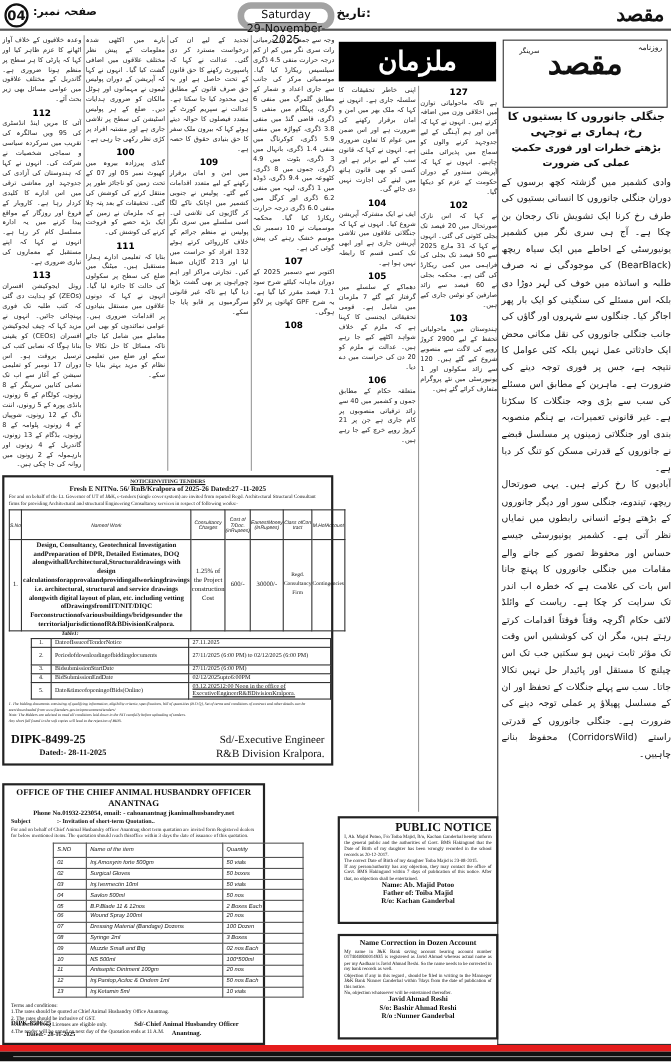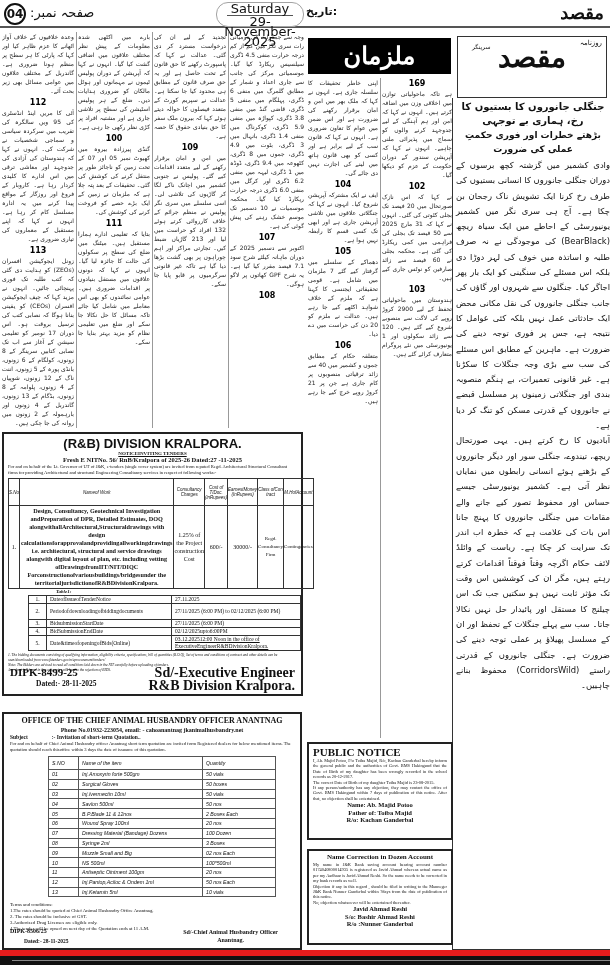--- a/index.html
+++ b/index.html
@@ -1,20 +1,20 @@
 <!DOCTYPE html>
 <html><head>
 <meta charset="utf-8">
 <style>
 *{box-sizing:border-box;margin:0;padding:0}
 body{width:610px;height:965px;background:#fff;font-family:"DejaVu Sans",sans-serif;overflow:hidden;position:relative;color:#111}
 .topbar{position:absolute;left:0;top:0;width:610px;height:28px;border-bottom:2px solid #555;background:#fff}
 .topbar .pgno{position:absolute;left:4px;top:3px;width:22px;height:22px;border:2px solid #111;border-radius:50%;font-weight:bold;font-size:12px;text-align:center;line-height:18px}
-.topbar .pglabel{position:absolute;left:30px;top:5px;font-size:13px;font-weight:normal;direction:rtl}
-.topbar .datebox{position:absolute;left:216px;top:2px;width:88px;height:25px;border:1px solid #a3a3a3;border-radius:12px;background:#fff;text-align:center;font-size:13px;line-height:10px;padding-top:1px}
+.topbar .pglabel{position:absolute;left:30px;top:5px;font-size:10px;font-weight:bold;direction:rtl}
+.topbar .datebox{position:absolute;left:216px;top:2px;width:88px;height:25px;border:6px solid #a3a3a3;border-radius:12px;background:#fff;text-align:center;font-size:10px;line-height:10px;padding-top:1px}
 .topbar .datebox .ln{border-top:1px solid #555;margin:1px 10px}
 .topbar .datelabel{position:absolute;left:306px;top:5px;font-size:11px;font-weight:bold}
 .topbar .logo{position:absolute;right:6px;top:2px;font-size:18px;font-weight:bold;font-family:"DejaVu Serif",serif}
 .col{position:absolute;top:32px;font-size:6px;line-height:9px;direction:rtl;text-align:justify;color:#222;overflow:hidden}
 .col .hd{text-align:center;font-weight:bold;font-size:8px;line-height:11px;color:#000}
 .col p{margin-bottom:2px}
 .vline{position:absolute;width:1px;background:#999}
 .baqiyat{position:absolute;left:308px;top:38px;width:143px;height:36px;background:#000;color:#fff;font-size:24px;font-weight:bold;text-align:center;line-height:36px;font-family:"DejaVu Serif",serif}
 .masthead{position:absolute;left:457px;top:36px;width:150px;height:62px;border:1px solid #333}
 .masthead .small1{position:absolute;right:4px;top:2px;font-size:7px}
@@ -37,38 +37,38 @@
 .ad1 .main td.mid{font-size:6px;line-height:8px}
 .ad1 .tbl1{font-size:5px;font-weight:bold;font-style:italic;margin-left:48px;margin-top:0}
 .ad1 .dates{margin-left:20px;width:273px;margin-top:1px}
 .ad1 .dates td{border:1px solid #333;font-size:5.5px;line-height:7px;padding:0 3px}
 .ad1 .dates td:first-child{width:18px;text-align:center}
 .ad1 .dates td:nth-child(2){width:125px}
 .ad1 .notes{font-size:3.6px;line-height:5px;margin-top:2px;font-style:italic}
 .ad1 .foot{position:absolute;left:6px;right:6px;bottom:2px;height:26px}
 .ad1 .foot .l1{position:absolute;left:0;top:0;font-weight:bold;font-size:11px}
 .ad1 .foot .l2{position:absolute;left:26px;top:13px;font-weight:bold;font-size:7.5px}
-.ad1 .foot .r1{position:absolute;right:0;top:0;font-weight:bold;font-size:14px;text-align:right;line-height:13px}
-.ad2{position:absolute;left:2px;top:712px;width:300px;height:238px;border:2px solid #222;font-family:"Liberation Serif",serif;padding:2px 6px}
+.ad1 .foot .r1{position:absolute;right:0;top:0;font-weight:normal;font-size:10px;text-align:right;line-height:13px}
+.ad2{position:absolute;left:2px;top:712px;width:239px;height:238px;border:2px solid #222;font-family:"Liberation Serif",serif;padding:2px 6px}
 .ad2 .t1{text-align:center;font-weight:bold;font-size:8px;line-height:10px}
 .ad2 .t2{text-align:center;font-weight:bold;font-size:6px;line-height:8px}
 .ad2 .subj{font-size:5.5px;font-weight:bold;line-height:7px}
 .ad2 .subj span{margin-left:24px}
 .ad2 .intro{font-size:4.6px;line-height:6px}
 .ad2 .items{margin-left:38px;width:228px;margin-top:3px;font-family:"Liberation Sans",sans-serif;font-style:italic}
 .ad2 .items td{border:1px solid #555;font-size:5.2px;height:9.8px;padding:0 3px}
 .ad2 .items tr:first-child td{height:13px}
 .ad2 .items td:first-child{width:30px}
 .ad2 .items td:nth-child(2){width:124px}
 .ad2 .terms{font-size:4.8px;line-height:6px;margin-top:5px}
 .ad2 .f1{position:absolute;left:6px;bottom:14px;font-weight:bold;font-size:6px}
 .ad2 .f2{position:absolute;left:20px;bottom:4px;font-weight:bold;font-size:5.5px}
 .ad2 .f3{position:absolute;right:22px;bottom:4px;font-weight:bold;font-size:6px;text-align:center;line-height:8px}
 .notice1{position:absolute;left:307px;top:742px;width:146px;height:98px;border:2px solid #222;padding:2px 4px;font-family:"Liberation Serif",serif}
-.notice1 .t{text-align:left;font-weight:bold;font-size:11px;line-height:12px}
+.notice1 .t{text-align:right;font-weight:bold;font-size:11px;line-height:12px}
 .notice1 .b{font-size:4.4px;line-height:5.4px;text-align:justify}
 .notice1 .s{text-align:center;font-weight:bold;font-size:6.5px;line-height:7.5px}
 .notice2{position:absolute;left:307px;top:849px;width:146px;height:96px;border:2px solid #222;padding:2px 4px;font-family:"Liberation Serif",serif}
 .notice2 .t{text-align:center;font-weight:bold;font-size:7px;line-height:9px}
 .notice2 .b{font-size:4.4px;line-height:5.4px;text-align:justify}
 .notice2 .s{text-align:center;font-weight:bold;font-size:6.5px;line-height:7.5px}
 .redbar{position:absolute;left:0;top:950px;width:610px;height:6px;background:#e51c1c}
 .blackbar{position:absolute;left:0;top:956px;width:610px;height:9px;background:#111}
 .blackbar::after{content:"";position:absolute;left:12px;top:4px;width:598px;height:1px;background:#888}
 </style>
@@ -126,21 +126,21 @@
   <div class="hd">104</div>
   <p>ایف نے ایک مشترکہ آپریشن شروع کیا۔ انہوں نے کہا کہ جنگلاتی علاقوں میں تلاشی آپریشن جاری ہے اور ابھی تک کسی قسم کا رابطہ نہیں ہوا ہے۔</p>
   <div class="hd">105</div>
   <p>دھماکے کے سلسلے میں گرفتار کیے گئے 7 ملزمان میں شامل ہے۔ قومی تحقیقاتی ایجنسی کا کہنا ہے کہ ملزم کے خلاف شواہد اکٹھے کیے جا رہے ہیں۔ عدالت نے ملزم کو 20 دن کی حراست میں دے دیا۔</p>
   <div class="hd">106</div>
   <p>متعلقہ حکام کے مطابق جموں و کشمیر میں 40 سے زائد ترقیاتی منصوبوں پر کام جاری ہے جن پر 21 کروڑ روپے خرچ کیے جا رہے ہیں۔</p>
 </div>
 <div class="vline" style="left:380px;top:78px;height:660px"></div>
 
 <div class="col" style="left:382px;top:78px;width:70px;height:660px">
-  <div class="hd">169</div>
+  <div class="hd">127</div>
   <p>ہے تاکہ ماحولیاتی توازن میں اخلاقی وزن میں اضافہ کرتے ہیں۔ انہوں نے کہا کہ امن اور ہم آہنگی کے لیے جدوجہد کرنے والوں کو سماج میں پذیرائی ملنی چاہیے۔ انہوں نے کہا کہ آپریشن سندور کے دوران حکومت کے عزم کو دیکھا گیا۔</p>
   <div class="hd">102</div>
   <p>نے کہا کہ اس نازک صورتحال میں 20 فیصد تک بجلی کٹوتی کی گئی۔ انہوں نے کہا کہ 31 مارچ 2025 سے 50 فیصد تک بجلی کی فراہمی میں کمی ریکارڈ کی گئی ہے۔ محکمہ بجلی نے 60 فیصد سے زائد صارفین کو نوٹس جاری کیے ہیں۔</p>
   <div class="hd">103</div>
   <p>ہندوستان میں ماحولیاتی تحفظ کے لیے 2900 کروڑ روپے کی لاگت سے منصوبے شروع کیے گئے ہیں۔ 120 سے زائد سکولوں اور 1 یونیورسٹی میں نئے پروگرام متعارف کرائے گئے ہیں۔</p>
 </div>
 
 <div class="masthead">
   <div class="small1">روزنامہ</div>
   <div class="small2">سرینگر</div>
@@ -148,21 +148,20 @@
 </div>
 
 <div class="editorial">
   <div class="h1">جنگلی جانوروں کا بستیوں کا رخ، ہماری بے توجہی</div>
   <div class="h2">بڑھتے خطرات اور فوری حکمتِ عملی کی ضرورت</div>
   <p>وادی کشمیر میں گزشتہ کچھ برسوں کے دوران جنگلی جانوروں کا انسانی بستیوں کی طرف رخ کرنا ایک تشویش ناک رجحان بن چکا ہے۔ آج ہی سری نگر میں کشمیر یونیورسٹی کے احاطے میں ایک سیاہ ریچھ (BearBlack) کی موجودگی نے نہ صرف طلبہ و اساتذہ میں خوف کی لہر دوڑا دی بلکہ اس مسئلے کی سنگینی کو ایک بار پھر اجاگر کیا۔ جنگلوں سے شہروں اور گاؤں کی جانب جنگلی جانوروں کی نقل مکانی محض ایک حادثاتی عمل نہیں بلکہ کئی عوامل کا نتیجہ ہے، جس پر فوری توجہ دینے کی ضرورت ہے۔ ماہرین کے مطابق اس مسئلے کی سب سے بڑی وجہ جنگلات کا سکڑنا ہے۔ غیر قانونی تعمیرات، بے ہنگم منصوبہ بندی اور جنگلاتی زمینوں پر مسلسل قبضے نے جانوروں کے قدرتی مسکن کو تنگ کر دیا ہے۔</p>
   <p>آبادیوں کا رخ کرتے ہیں۔ یہی صورتحال ریچھ، تیندوے، جنگلی سور اور دیگر جانوروں کے بڑھتے ہوئے انسانی رابطوں میں نمایاں نظر آتی ہے۔ کشمیر یونیورسٹی جیسے حساس اور محفوظ تصور کیے جانے والے مقامات میں جنگلی جانوروں کا پہنچ جانا اس بات کی علامت ہے کہ خطرہ اب اندر تک سرایت کر چکا ہے۔ ریاست کے وائلڈ لائف حکام اگرچہ وقتاً فوقتاً اقدامات کرتے رہتے ہیں، مگر ان کی کوششیں اس وقت تک مؤثر ثابت نہیں ہو سکتیں جب تک اس چیلنج کا مستقل اور پائیدار حل نہیں نکالا جاتا۔ سب سے پہلے جنگلات کے تحفظ اور ان کے مسلسل پھیلاؤ پر عملی توجہ دینے کی ضرورت ہے۔ جنگلی جانوروں کے قدرتی راستے (CorridorsWild) محفوظ بنانے چاہییں۔</p>
 </div>
 
 <div class="ad1">
-  <div class="t2">(R&amp;B) DIVISION KRALPORA.</div>
   <div class="t3">NOTICEINVITING TENDERS</div>
   <div class="t4">Fresh   E NITNo. 56/  RnB/Kralpora of    2025-26   Dated:27 -11-2025</div>
   <div class="t5">For and on behalf of the Lt. Governor of UT of J&amp;K, e-tenders (single cover system) are invited from reputed Regd. Architectural Structural Consultant firms for providing Architectural and structural Engineering Consultancy services in respect of following works:-</div>
   <table class="main" style="width:293px">
     <tbody>
         <tr>
       <th style="width:14px">S.No</th>
       <th style="width:132px">Nameof Work</th>
       <th style="width:32px">Consultancy Charges</th>
       <th style="width:24px">Cost of T/Doc. (inRupees)</th>

